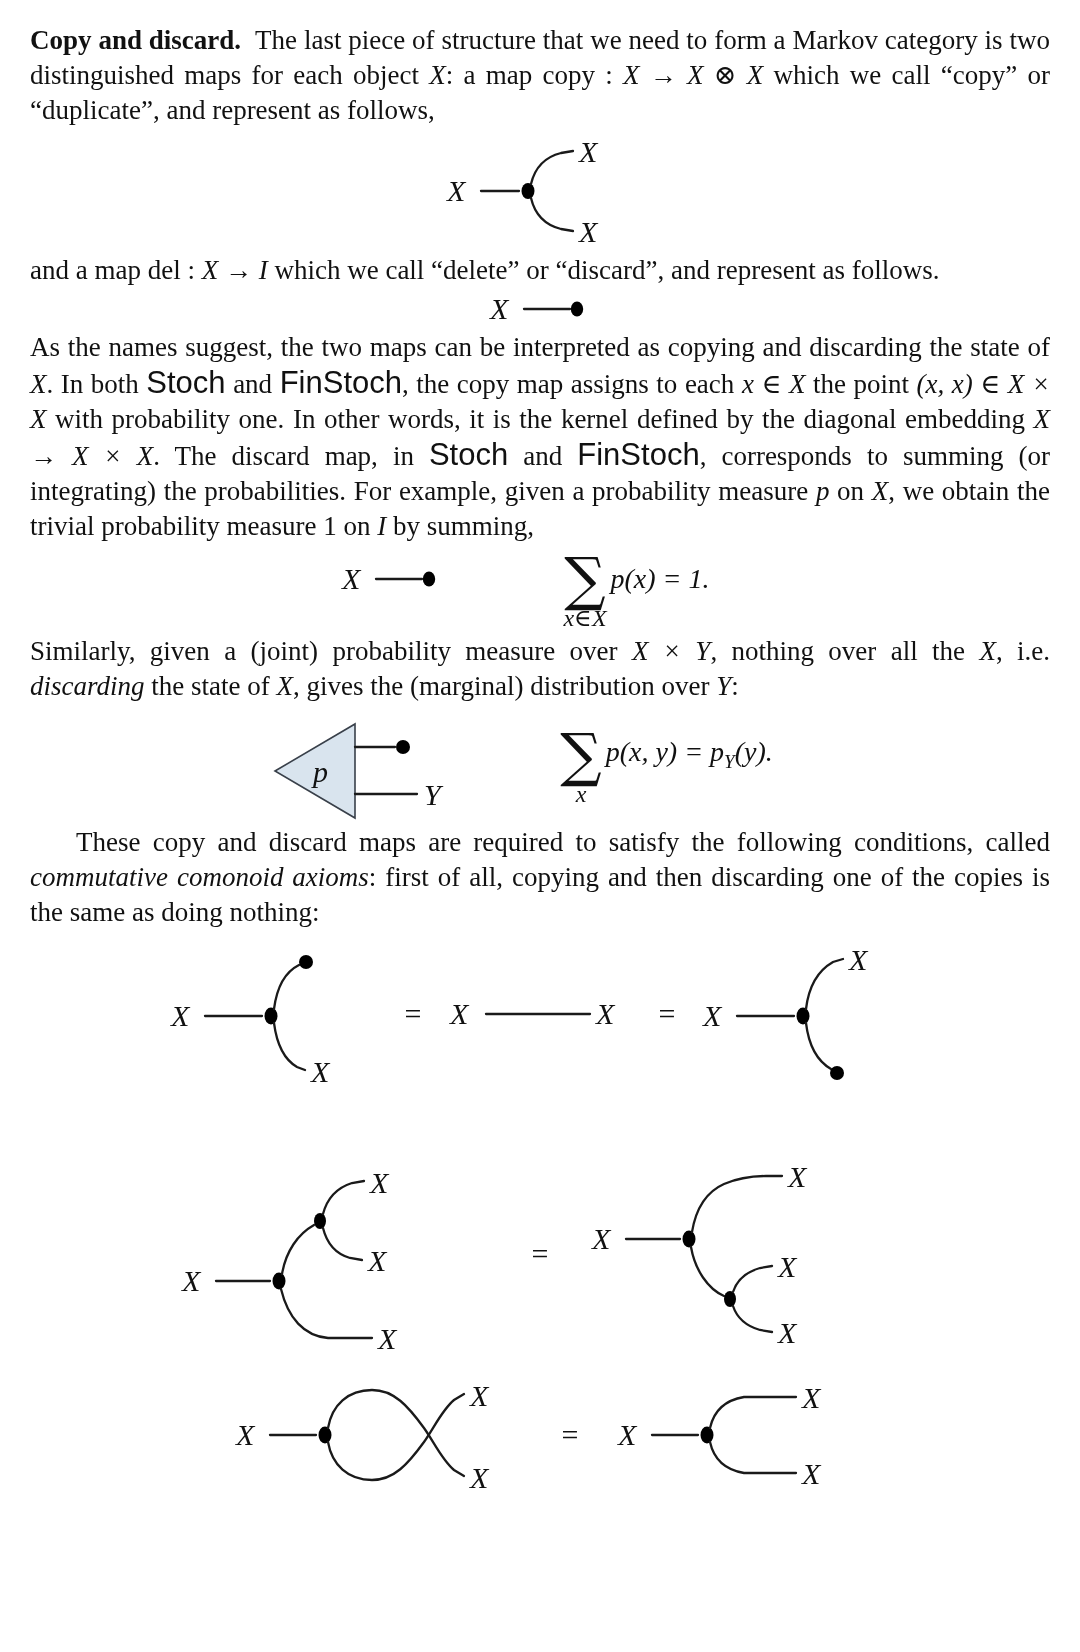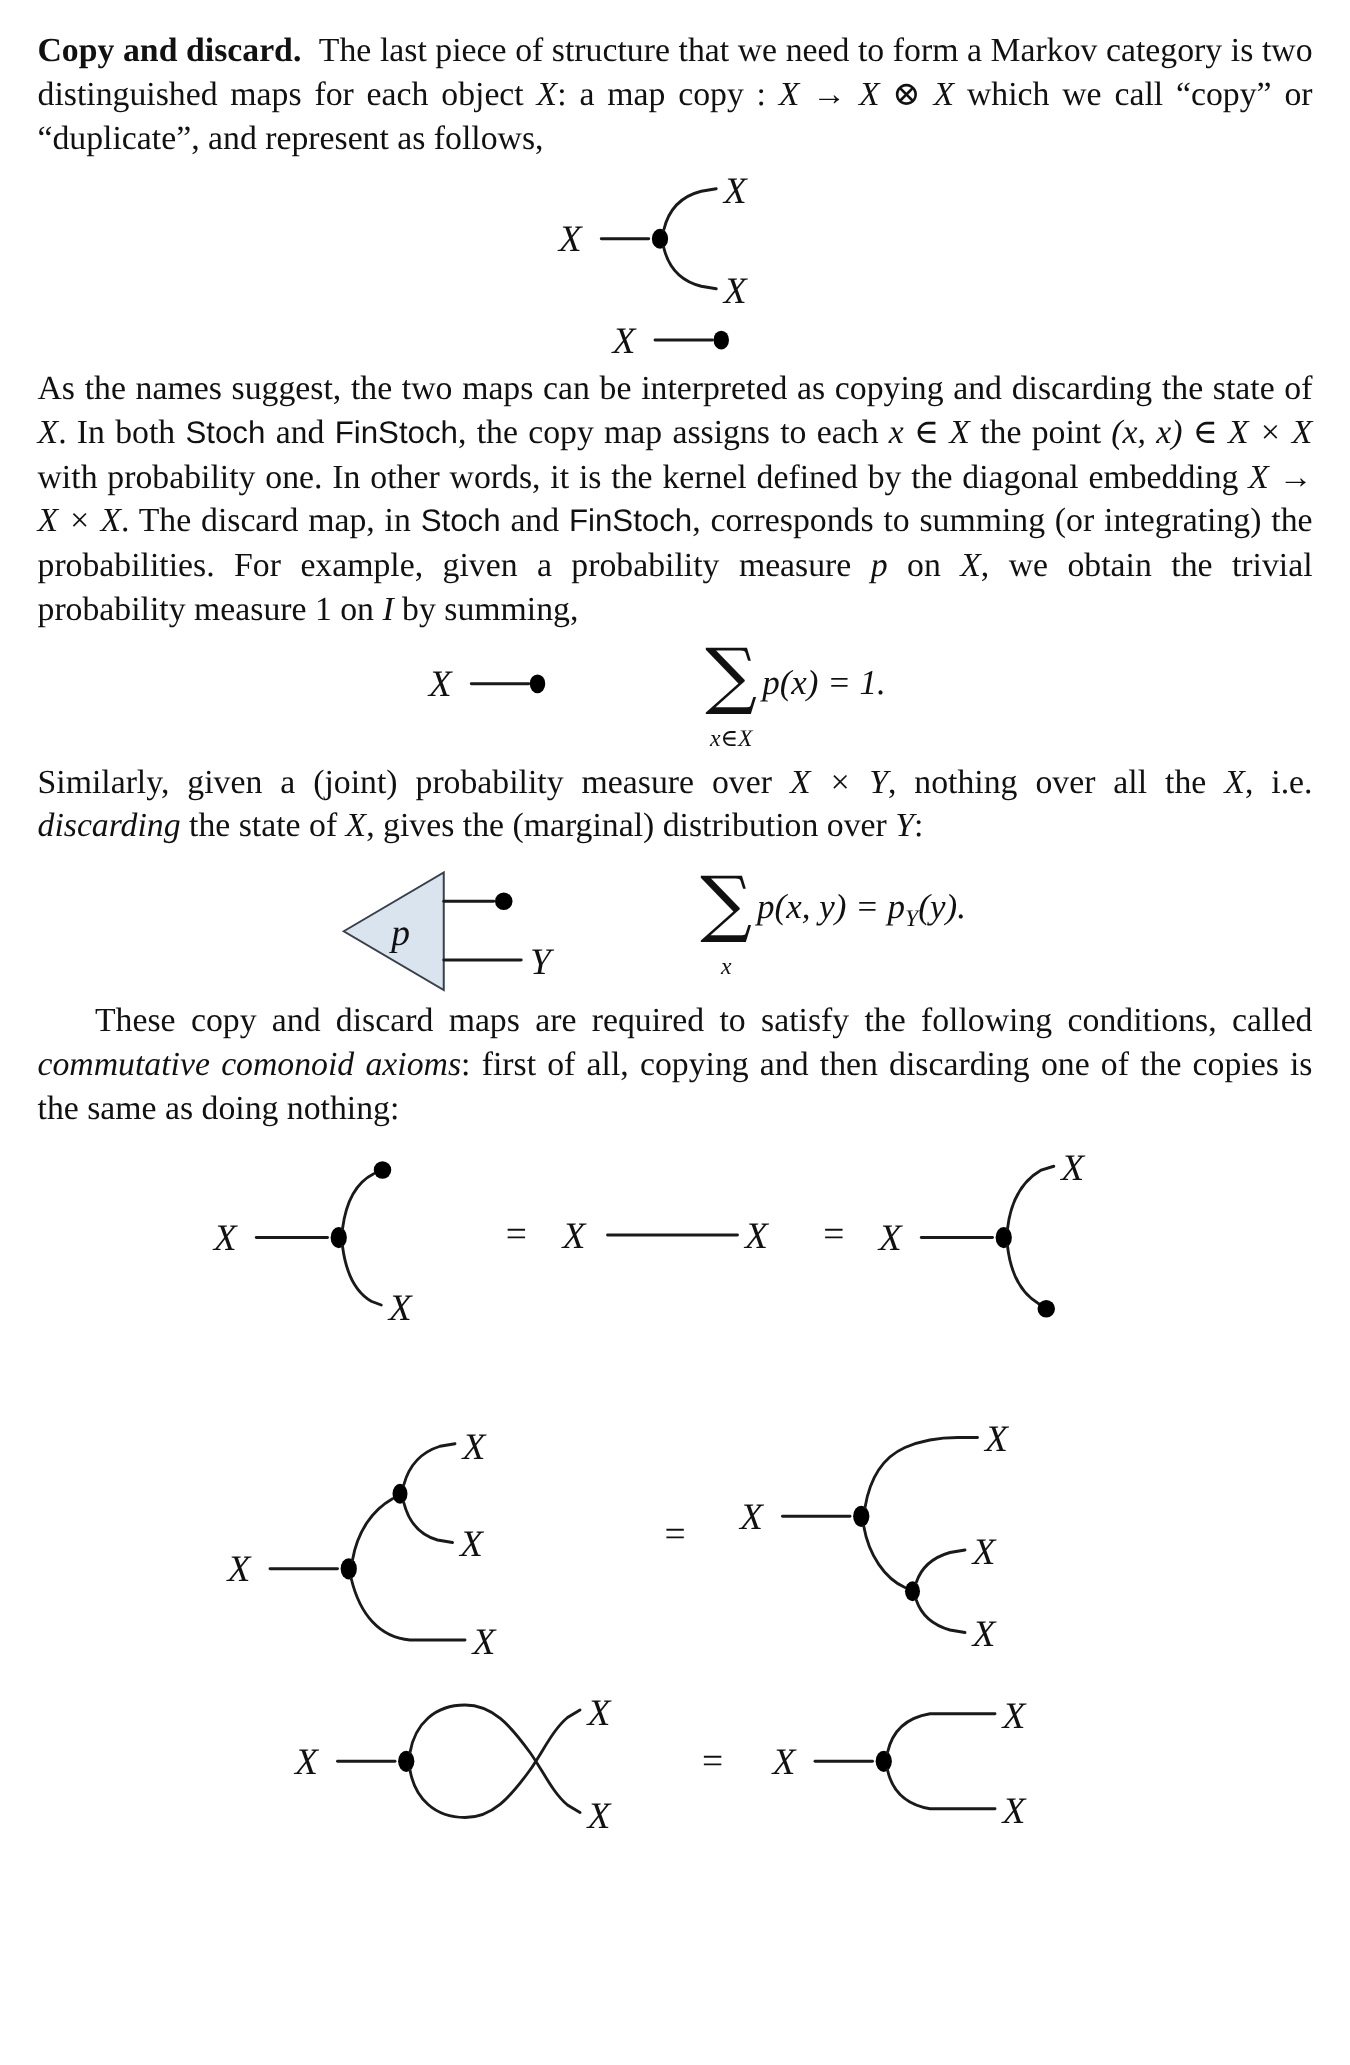--- a/index.html
+++ b/index.html
@@ -12,40 +12,40 @@
   }
   .page { padding:23px 30px 0 30px; }
   .para {
     margin:0; font-size:27px; line-height:35px; text-align:justify;
     text-justify:inter-word;
   }
   .indent { text-indent:46px;font-family:Liberation Serif, serif; }
   .seg-b { font-weight:bold; margin-right:14px; }
   .seg-m { font-style:italic; }
   .seg-it { font-style:italic; }
-  .seg-sf { font-family:"Liberation Sans","DejaVu Sans",sans-serif; font-size:25px; }
+  .seg-sf { font-family:"Liberation Sans","DejaVu Sans",sans-serif; font-size:31px; }
   .seg-lk { color:var(--link); text-decoration:underline; cursor:pointer; }
   .seg-sub { font-style:italic; font-size:19px; vertical-align:-7px; }
 
   .fig-row { display:flex; justify-content:center; align-items:center; }
   .fig-copy { margin:1px 0 2px 0; }
   .fig-del  { margin:2px 0 2px 0; }
   .eq-row1  { margin:8px 0 6px 0; gap:118px; transform:translateX(-15px); }
   .eq-row2  { margin:4px 0 2px 0; gap:88px;  transform:translateX(-20px); }
   .counit-row  { margin:4px 0 2px 0; gap:26px; }
   .coassoc-row { margin:2px 0 2px 0; gap:42px; }
   .cocomm-row  { margin:4px 0 0 0;  gap:38px; }
 
   .eq-sign { font-size:30px; line-height:30px; }
   .eq-sign.drop { position:relative; top:28px; }
 
   .bigsum { display:flex; align-items:center; }
   .sum-col { display:flex; flex-direction:column; align-items:center; }
   .sum-sigma { font-family:"DejaVu Serif","Liberation Serif",serif; font-size:58px; line-height:54px; }
-  .sum-sub { font-size:19px; font-style:italic; line-height:20px; margin-top:15px; }
+  .sum-sub { font-size:24px; font-style:italic; line-height:20px; margin-top:2px; }
   .sum-body { font-size:28px; margin-left:4px; position:relative; top:-11px; white-space:nowrap; }
 
   .lift { position:relative; top:-11px; }
   .sink { position:relative; top:6px; }
 
   svg .wire { fill:none; stroke:var(--stroke); stroke-width:2.3; stroke-linecap:round; }
   svg .dot  { fill:#000000; stroke:none; }
   svg .svg-math {
     font-family:"Liberation Serif","DejaVu Serif",serif;
     font-style:italic; font-size:30px; fill:var(--text);
@@ -64,20 +64,21 @@
       <text class="svg-math" x="2" y="72">X</text>
       <line class="wire" x1="36" y1="62" x2="74" y2="62"></line>
       <ellipse class="dot" cx="83" cy="62" rx="6.5" ry="8"></ellipse>
       <path class="wire" d="M86 55 C90 38 100 28 116 24 L128 22"></path>
       <path class="wire" d="M86 69 C90 86 100 96 116 100 L128 102"></path>
       <text class="svg-math" x="134" y="33">X</text>
       <text class="svg-math" x="134" y="113">X</text>
     </svg>
   </div>
 
+  <p class="para"><span>and a map del : </span><span class="seg-m">X → I</span><span> which we call “delete” or “discard”, and represent as follows.</span></p>
 
   <div class="fig-row fig-del">
     <svg width="105" height="38" viewBox="0 0 105 38">
       <text class="svg-math" x="2" y="29">X</text>
       <line class="wire" x1="36" y1="19" x2="82" y2="19"></line>
       <ellipse class="dot" cx="89" cy="19" rx="6.2" ry="7.5"></ellipse>
     </svg>
   </div>
 
   <p class="para"><span>As the names suggest, the two maps can be interpreted as copying and discarding the state of </span><span class="seg-m">X</span><span>. In both </span><span class="seg-sf">Stoch</span><span> and </span><span class="seg-sf">FinStoch</span><span>, the copy map assigns to each </span><span class="seg-m">x ∈ X</span><span> the point </span><span class="seg-m">(x, x) ∈ X × X</span><span> with probability one. In other words, it is the kernel defined by the diagonal embedding </span><span class="seg-m">X → X × X</span><span>. The discard map, in </span><span class="seg-sf">Stoch</span><span> and </span><span class="seg-sf">FinStoch</span><span>, corresponds to summing (or integrating) the probabilities. For example, given a probability measure </span><span class="seg-m">p</span><span> on </span><span class="seg-m">X</span><span>, we obtain the trivial probability measure 1 on </span><span class="seg-m">I</span><span> by summing,</span></p>

